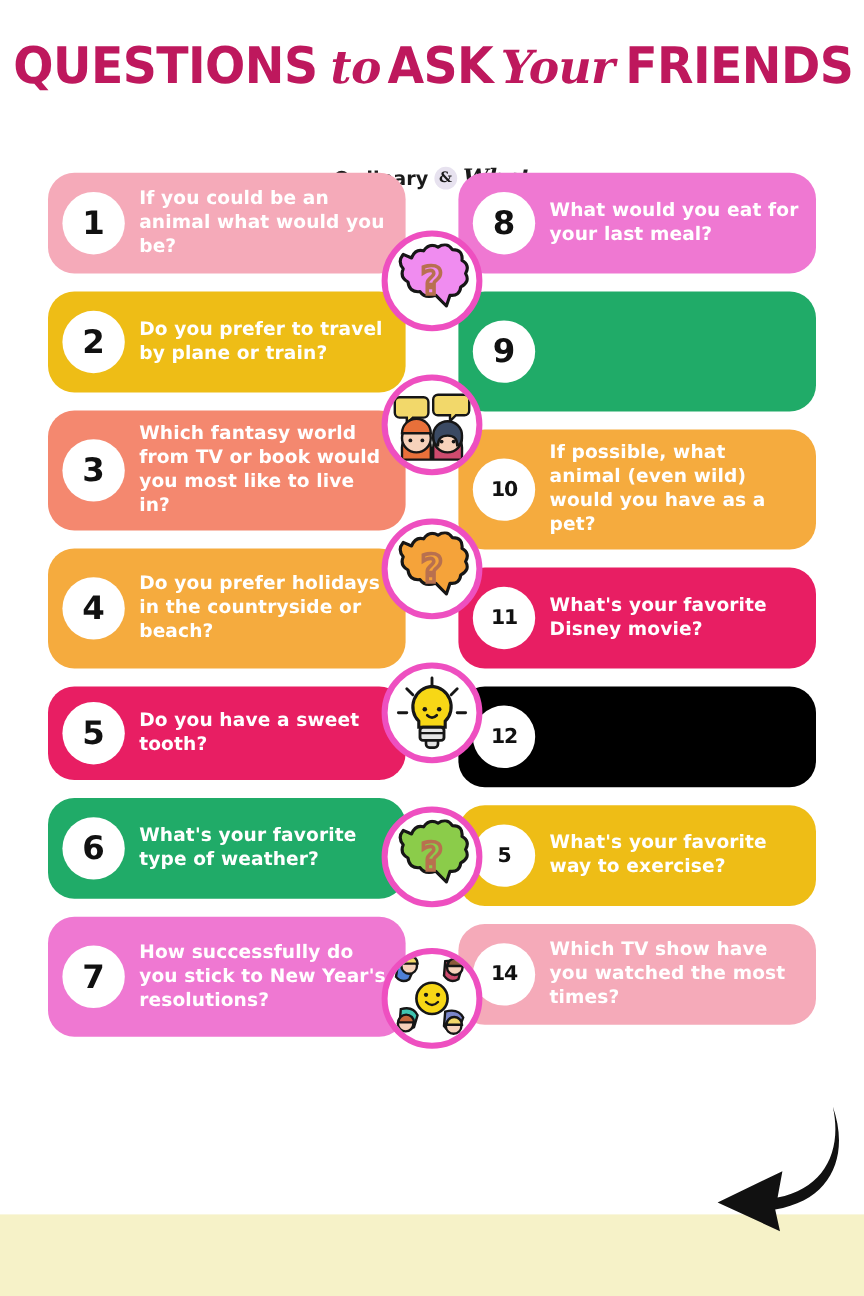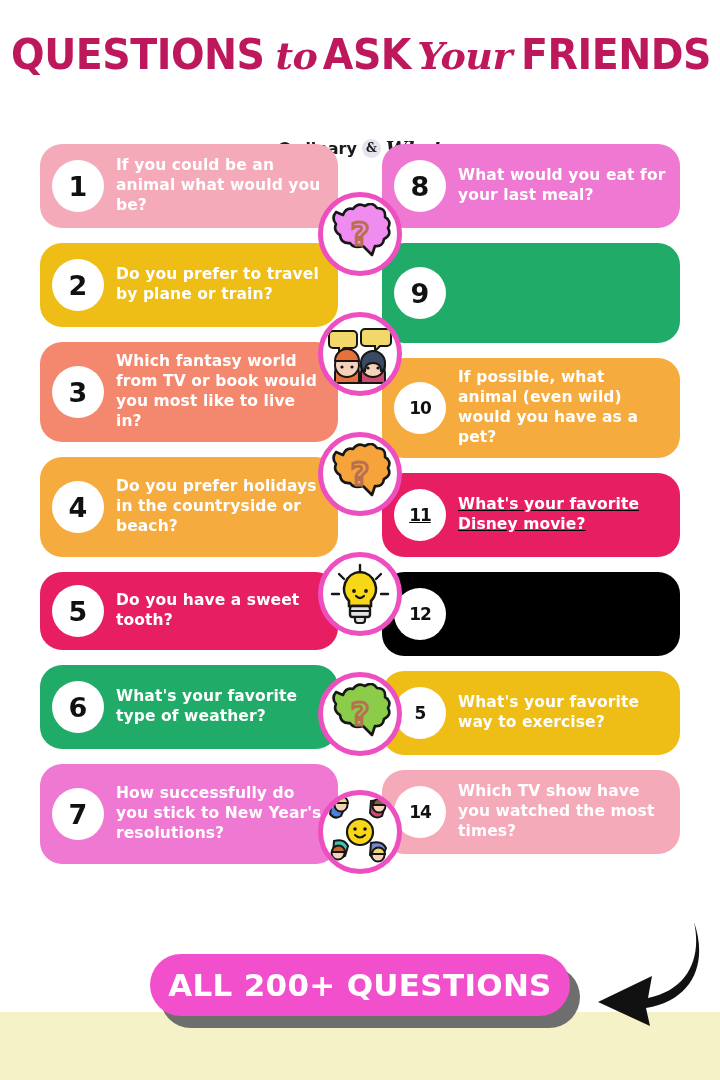--- a/index.html
+++ b/index.html
@@ -321,21 +321,21 @@
           <div class="num-badge">8</div>
           <div class="q-text">What would you eat for your last meal?</div>
         </div>
         <div class="card tall" style="background: rgb(32, 171, 104);">
           <div class="num-badge">9</div>
         </div>
         <div class="card tall" style="background: rgb(245, 171, 62);">
           <div class="num-badge wide">10</div>
           <div class="q-text">If possible, what animal (even wild) would you have as a pet?</div>
         </div>
-        <div class="card" style="background: rgb(232, 30, 99); text-decoration: underline;">
+        <div class="card" style="background: rgb(232, 30, 99);">
           <div class="num-badge wide">11</div>
           <div class="q-text">What's your favorite Disney movie?</div>
         </div>
         <div class="card" style="background: #000000;">
           <div class="num-badge wide">12</div>
         </div>
         <div class="card" style="background: rgb(238, 189, 22);">
           <div class="num-badge wide">5</div>
           <div class="q-text">What's your favorite way to exercise?</div>
         </div>
@@ -416,24 +416,18 @@
       <circle cx="13" cy="56" r="6.5" fill="#f6d2bb"></circle>
       <path d="M7 55 a6.5 6.5 0 0 1 13 0 Z" fill="#c4663a"></path>
       <path d="M46 46 q11-3 15 5 l-4 10 q-7 4-12-3 Z" fill="#7a86c9"></path>
       <circle cx="53" cy="58" r="6.5" fill="#f6d2bb"></circle>
       <path d="M47 57 a6.5 6.5 0 0 1 13 0 Z" fill="#f2d86a"></path>
     </g>
   </svg>
       </div>
     </div>
 
-  <div class="cta-wrap">
-    <div class="cta-shadow"></div>
-    <button class="cta-button">
-      <span class="cta-label">ALL 200+ QUESTIONS</span>
-    </button>
-  </div>
 
   <svg class="arrow" viewBox="0 0 130 110">
     <path d="M118 4 C 126 40, 112 72, 72 80 L 76 58 L 22 84 L 74 108 L 70 90 C 118 82, 132 44, 118 4 Z" fill="#111111"></path>
   </svg>
 
 </div>
 
 </body></html>

